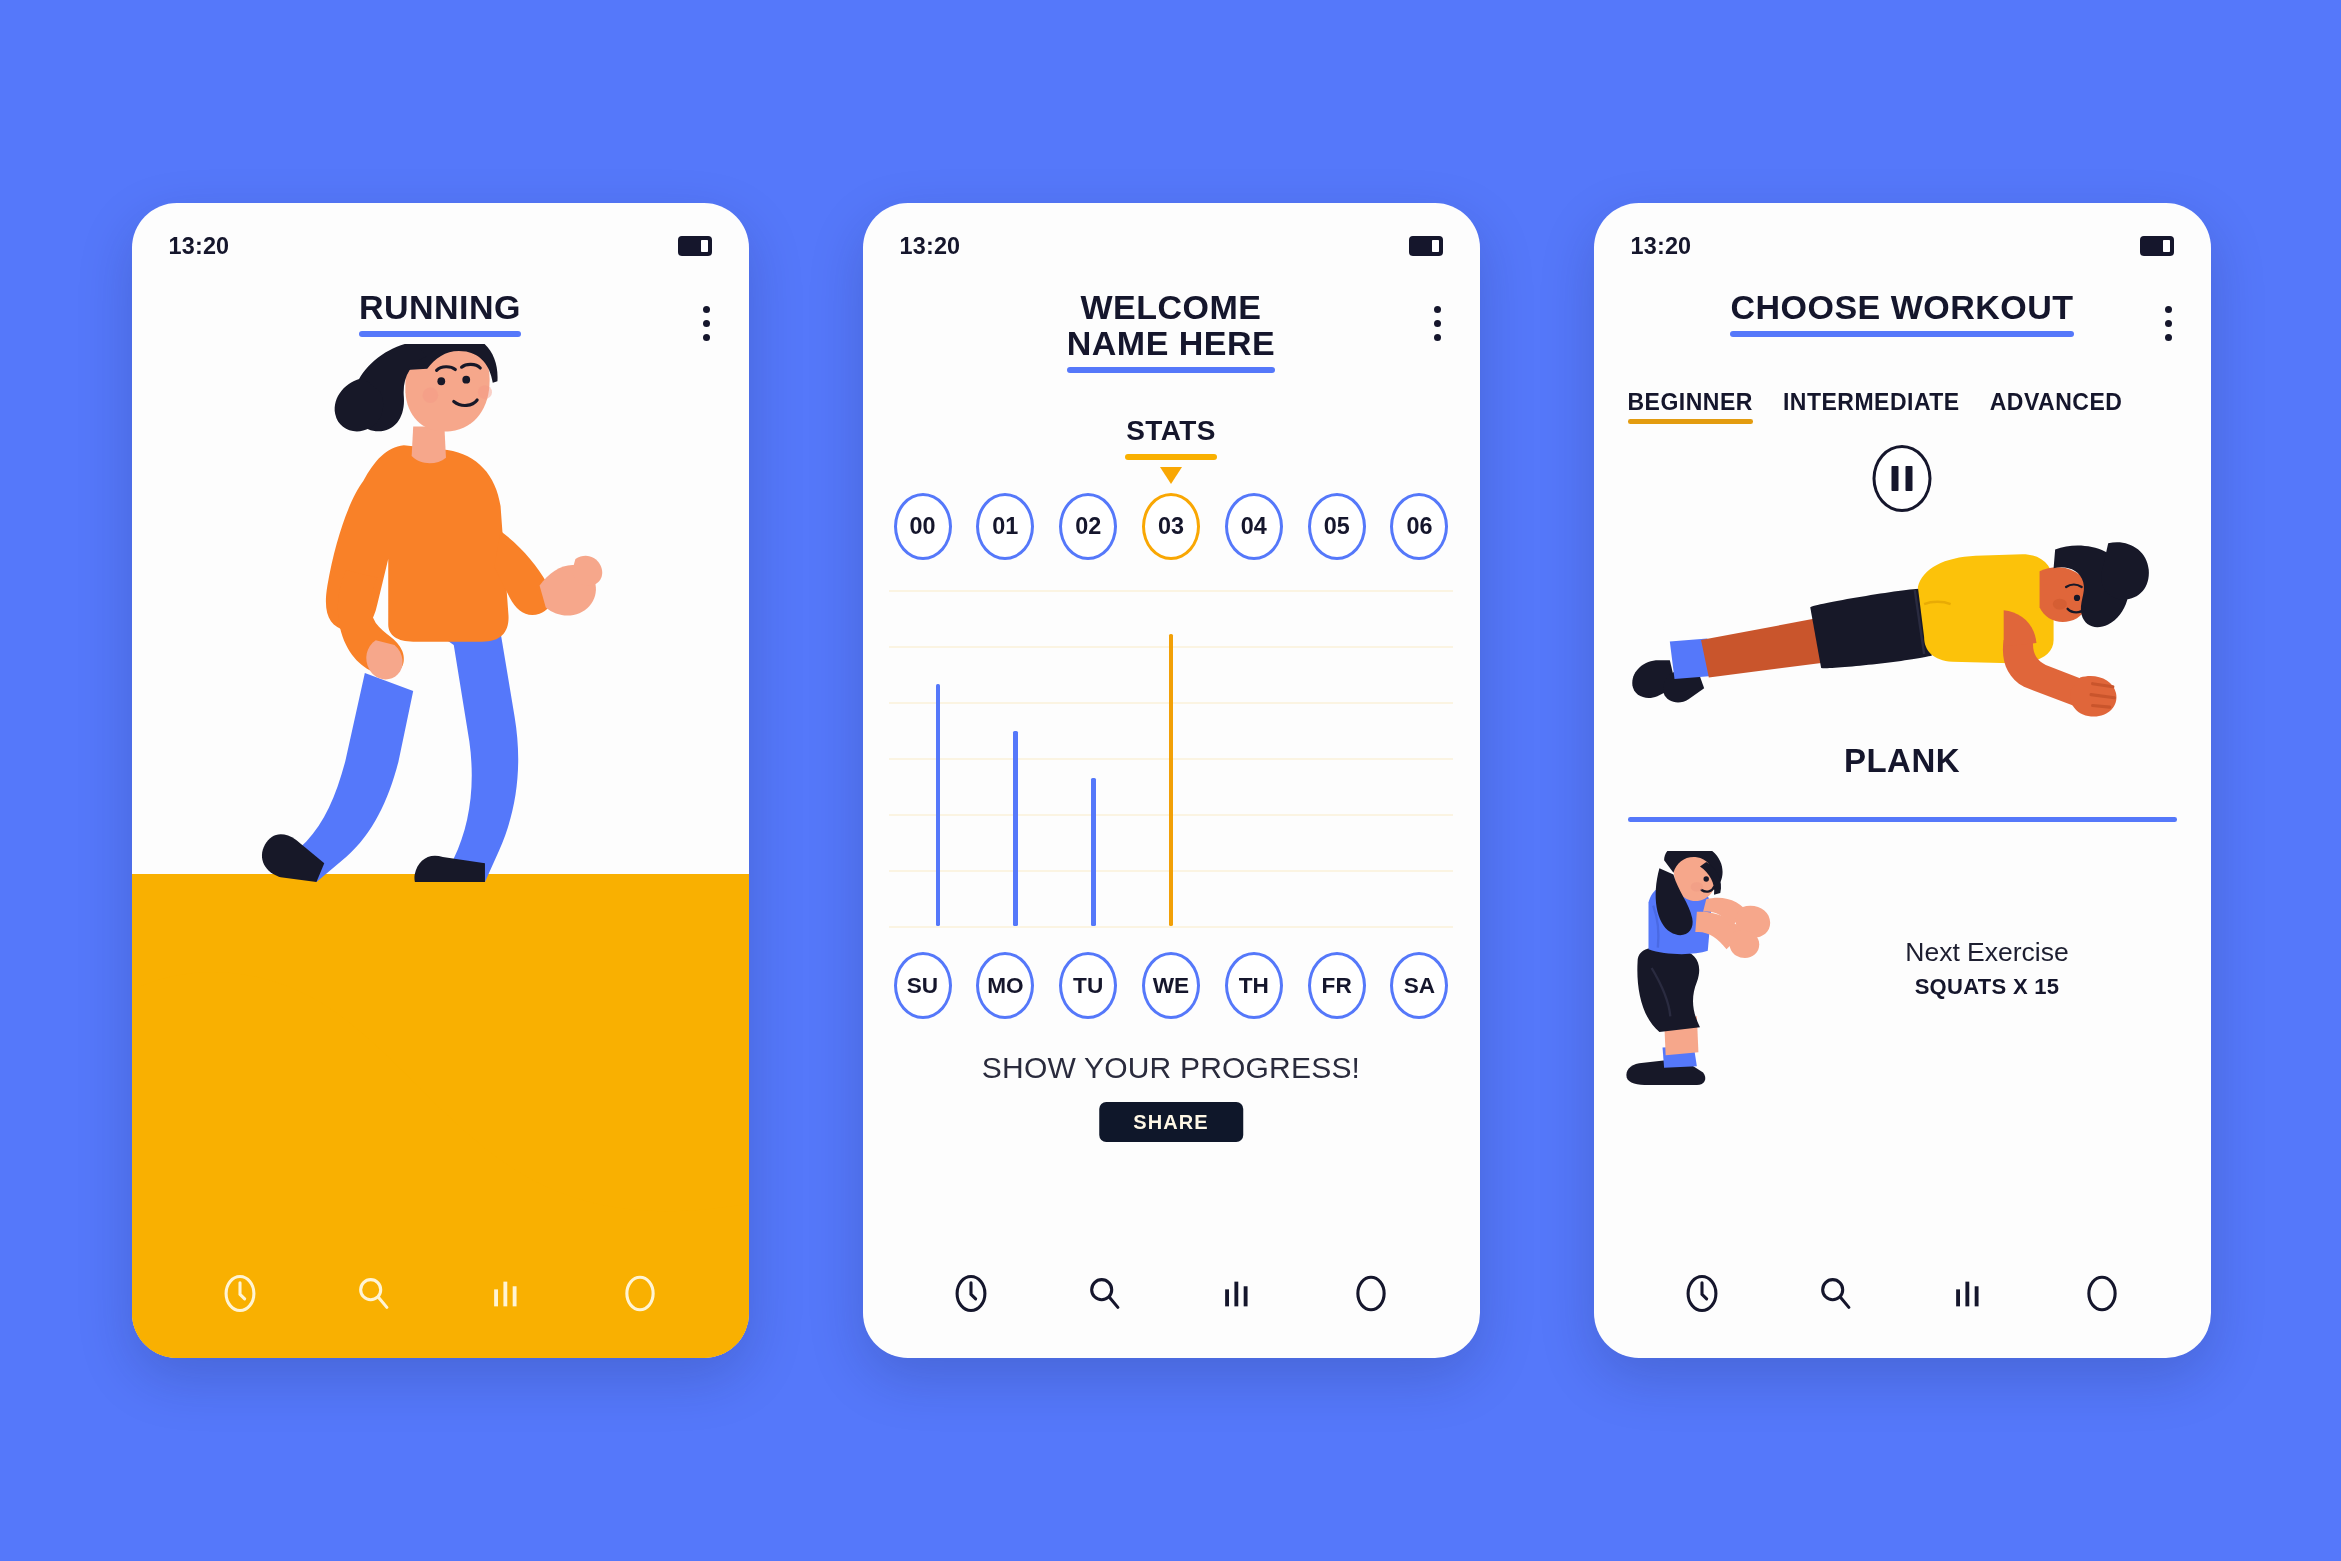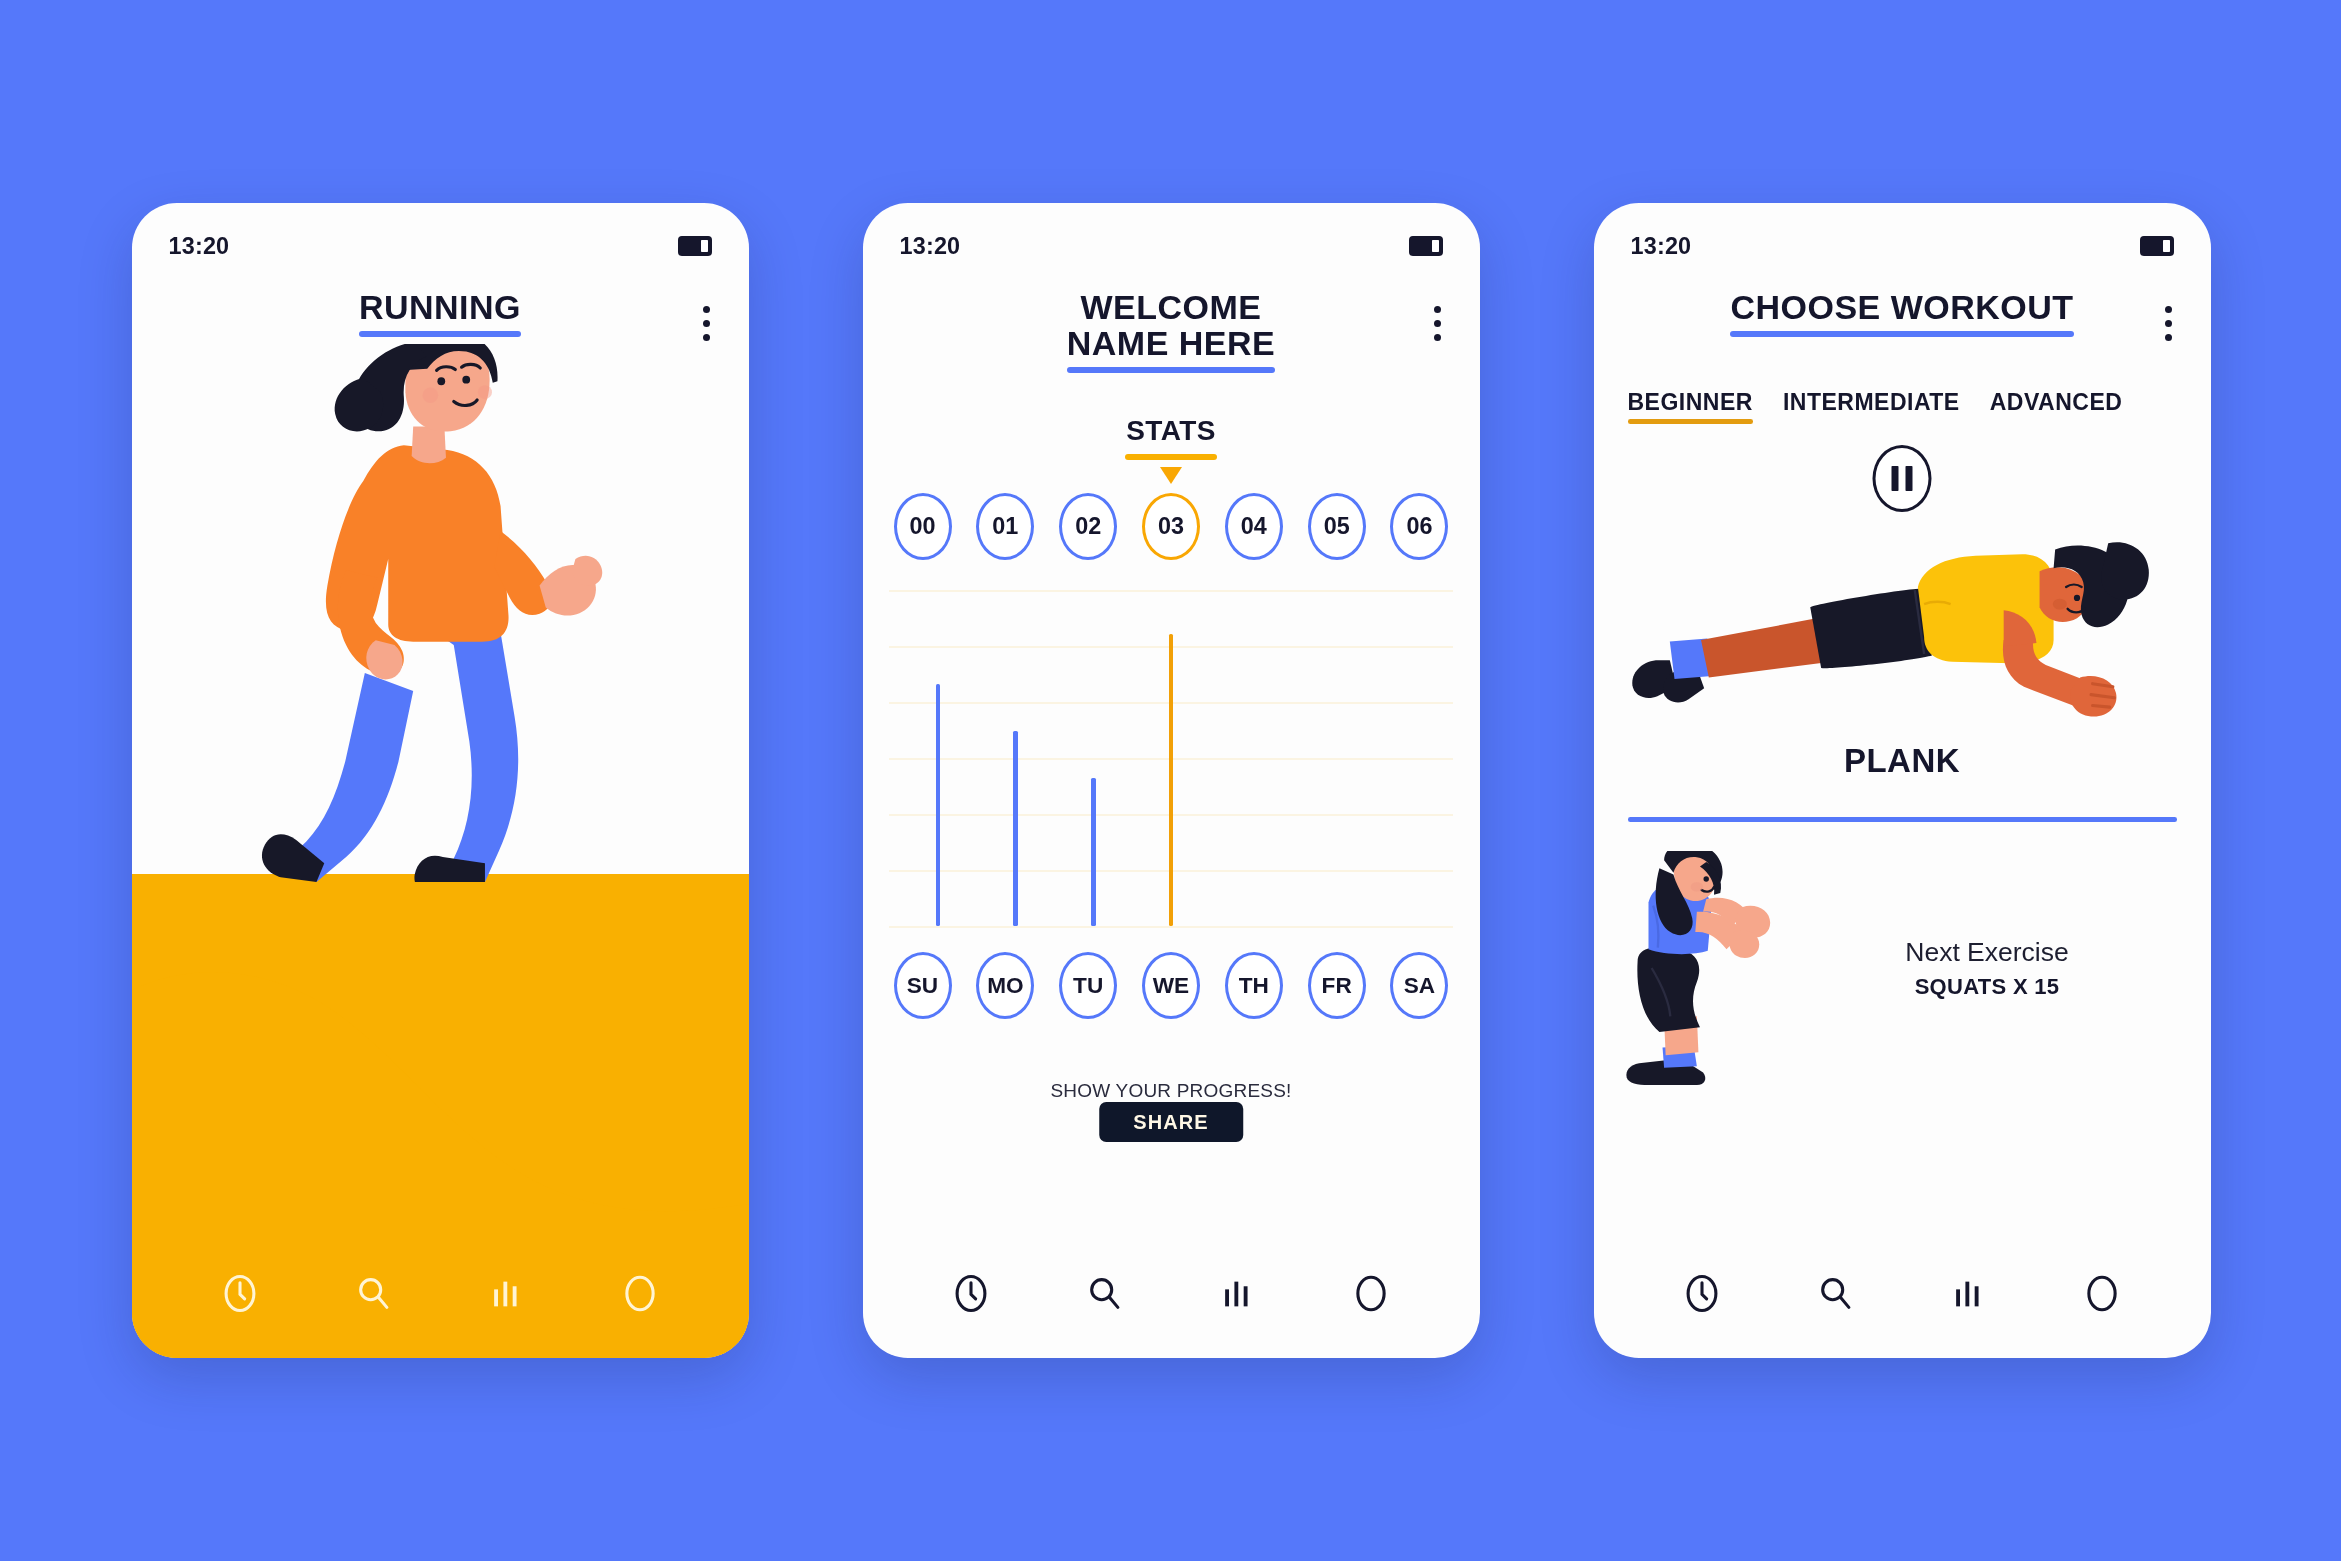--- a/index.html
+++ b/index.html
@@ -226,23 +226,23 @@
   .day-chip {
     width: 58px; height: 67px;
     border: 3.1px solid #5578fa;
     border-radius: 50%;
     display: flex; align-items: center; justify-content: center;
     font-size: 22.6px; font-weight: 700; color: #15162c;
     background: #fff;
   }
 
   .progress-text {
-    position: absolute; top: 877px; left: 0; right: 0;
+    position: absolute; top: 848px; left: 0; right: 0;
     text-align: center;
-    font-size: 19px; color: #2a2b3d; letter-spacing: 0.2px;
+    font-size: 30px; color: #2a2b3d; letter-spacing: 0.2px;
   }
   .share-btn {
     position: absolute; top: 899px; left: 50%;
     transform: translateX(-50%);
     background: #0f172a;
     color: #fff8e6;
     border: none;
     border-radius: 7px;
     font-size: 20px;
     font-weight: 700;

